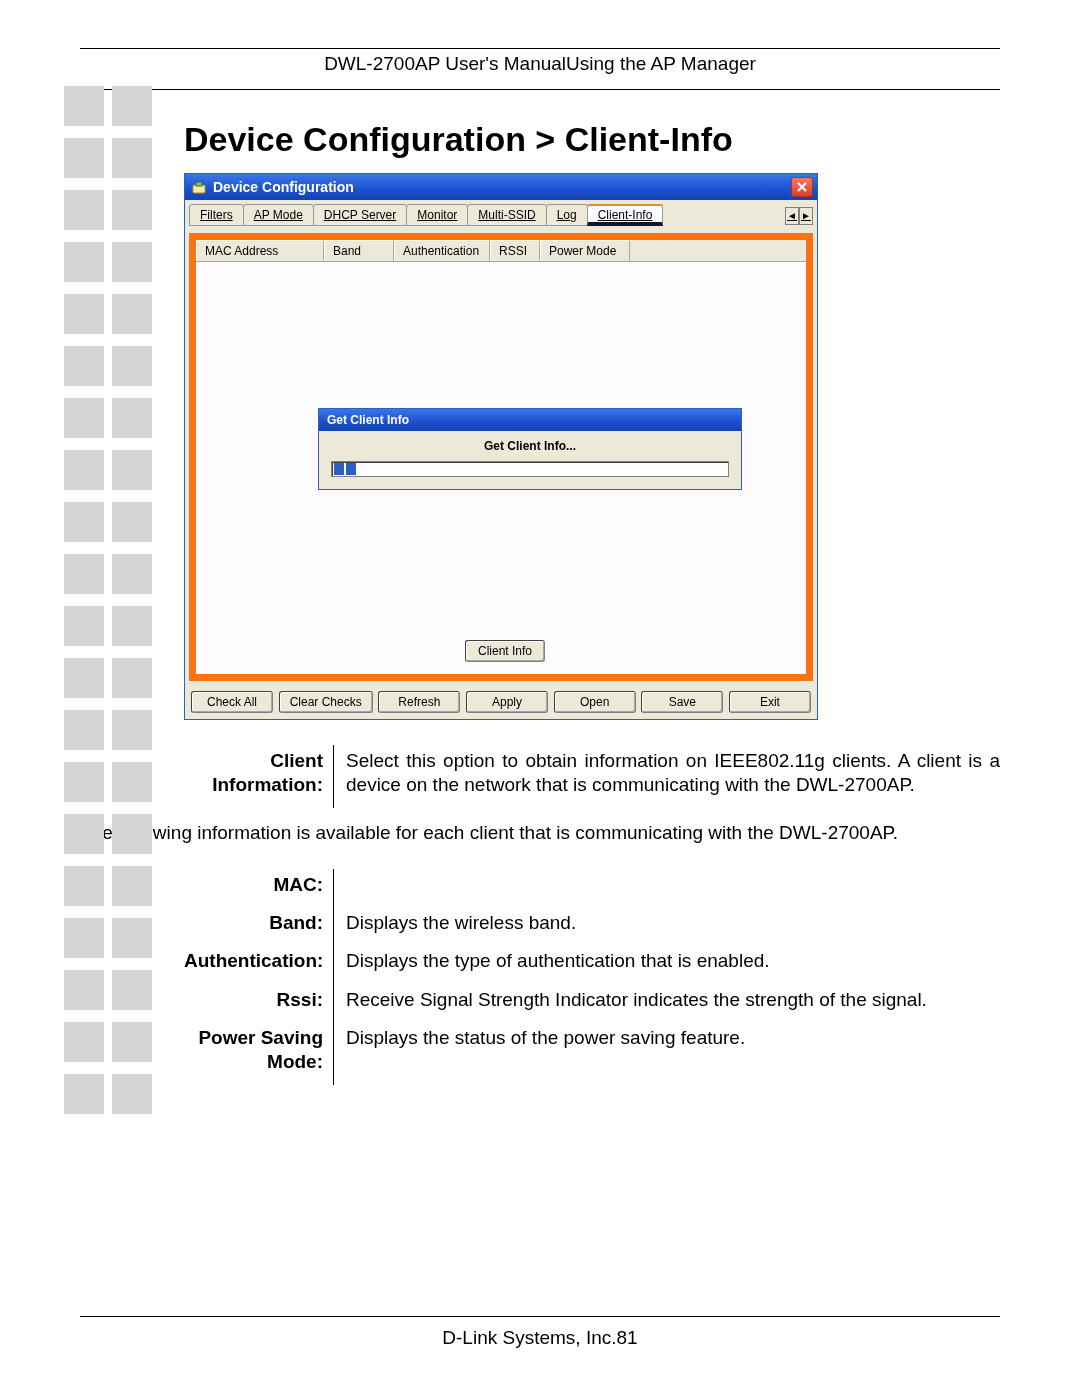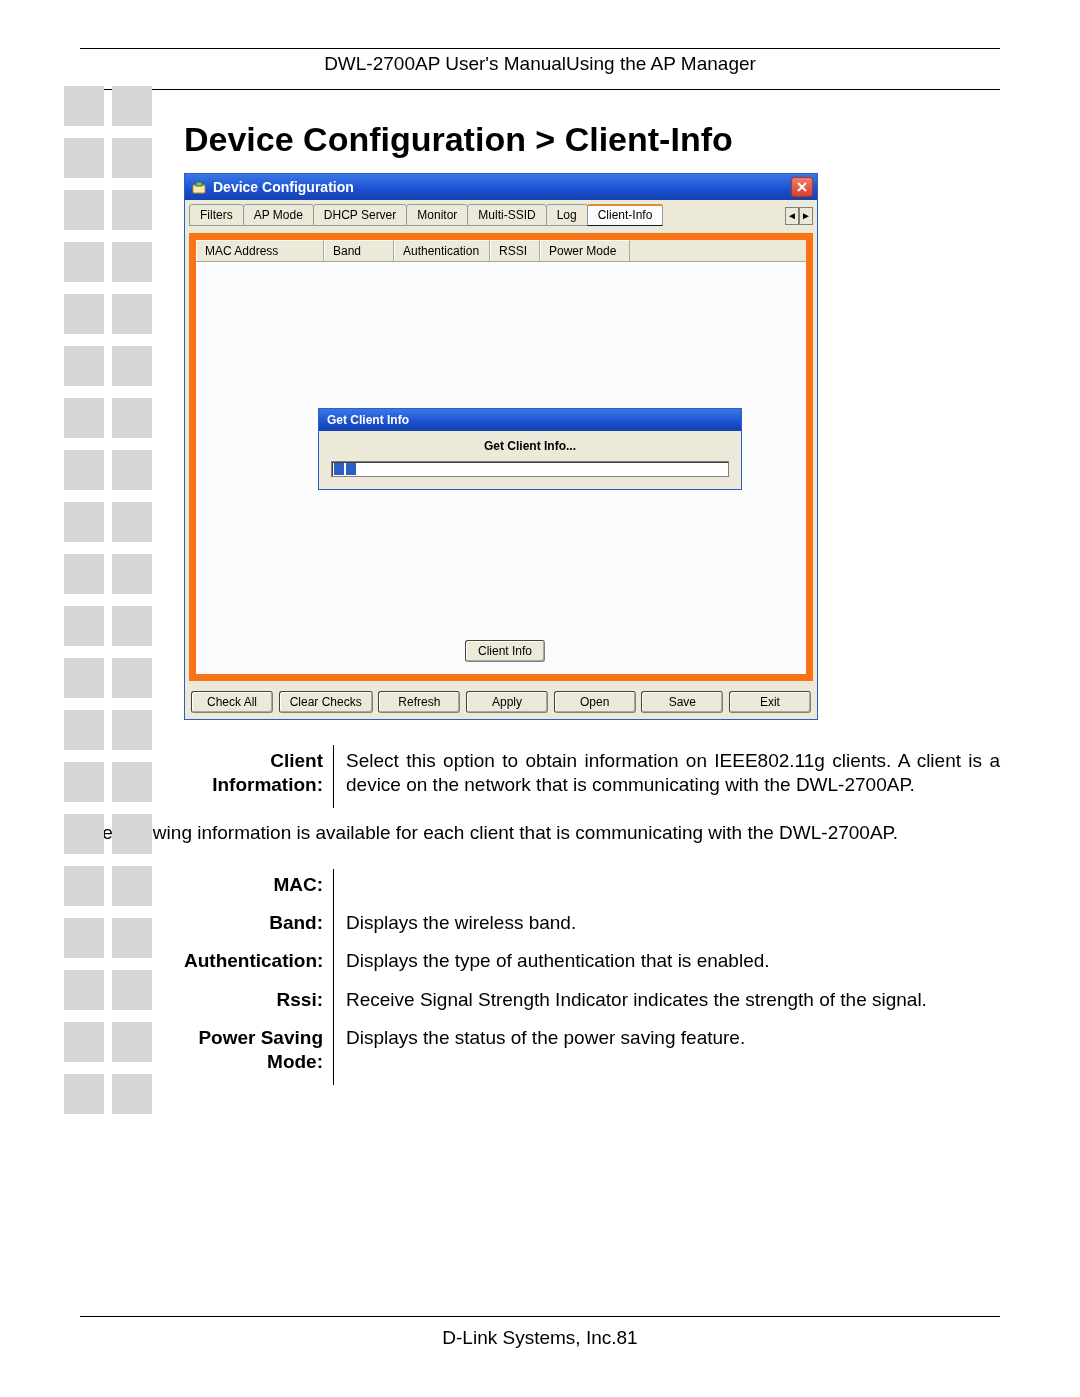--- a/index.html
+++ b/index.html
@@ -88,39 +88,40 @@
     border: 1px solid #b33222;
     border-radius: 3px;
     display:flex; align-items:center; justify-content:center;
     color:#fff; font-weight:bold; font-size:14px; line-height:1;
   }
   .tabbar {
     display:flex; align-items:flex-end;
     background:#ece9d8;
     padding: 4px 4px 0 4px;
     position: relative;
+    text-decoration: underline;
   }
   .tab {
     font-size:12px;
     padding: 3px 10px 4px 10px;
     border-top:1px solid #919b9c;
     border-left:1px solid #919b9c;
     border-right:1px solid #919b9c;
     border-bottom:1px solid #919b9c;
     background:#ece9d8;
     border-top-left-radius:3px;
     border-top-right-radius:3px;
     margin-right:-1px;
     position:relative;
     height:22px;
     line-height:15px;
   }
   .tab.active {
     background:#fcfcfe;
-    border-bottom:1px solid #0f172a;
+    border-bottom:4px solid #0f172a;
     z-index:2;
   }
   .tab.active::before{
     content:"";
     position:absolute; left:0; right:0; top:-1px; height:2px;
     background:#e68b2c;
     border-top-left-radius:3px;border-top-right-radius:3px;
   }
   .tab-scroll {
     margin-left:auto;

